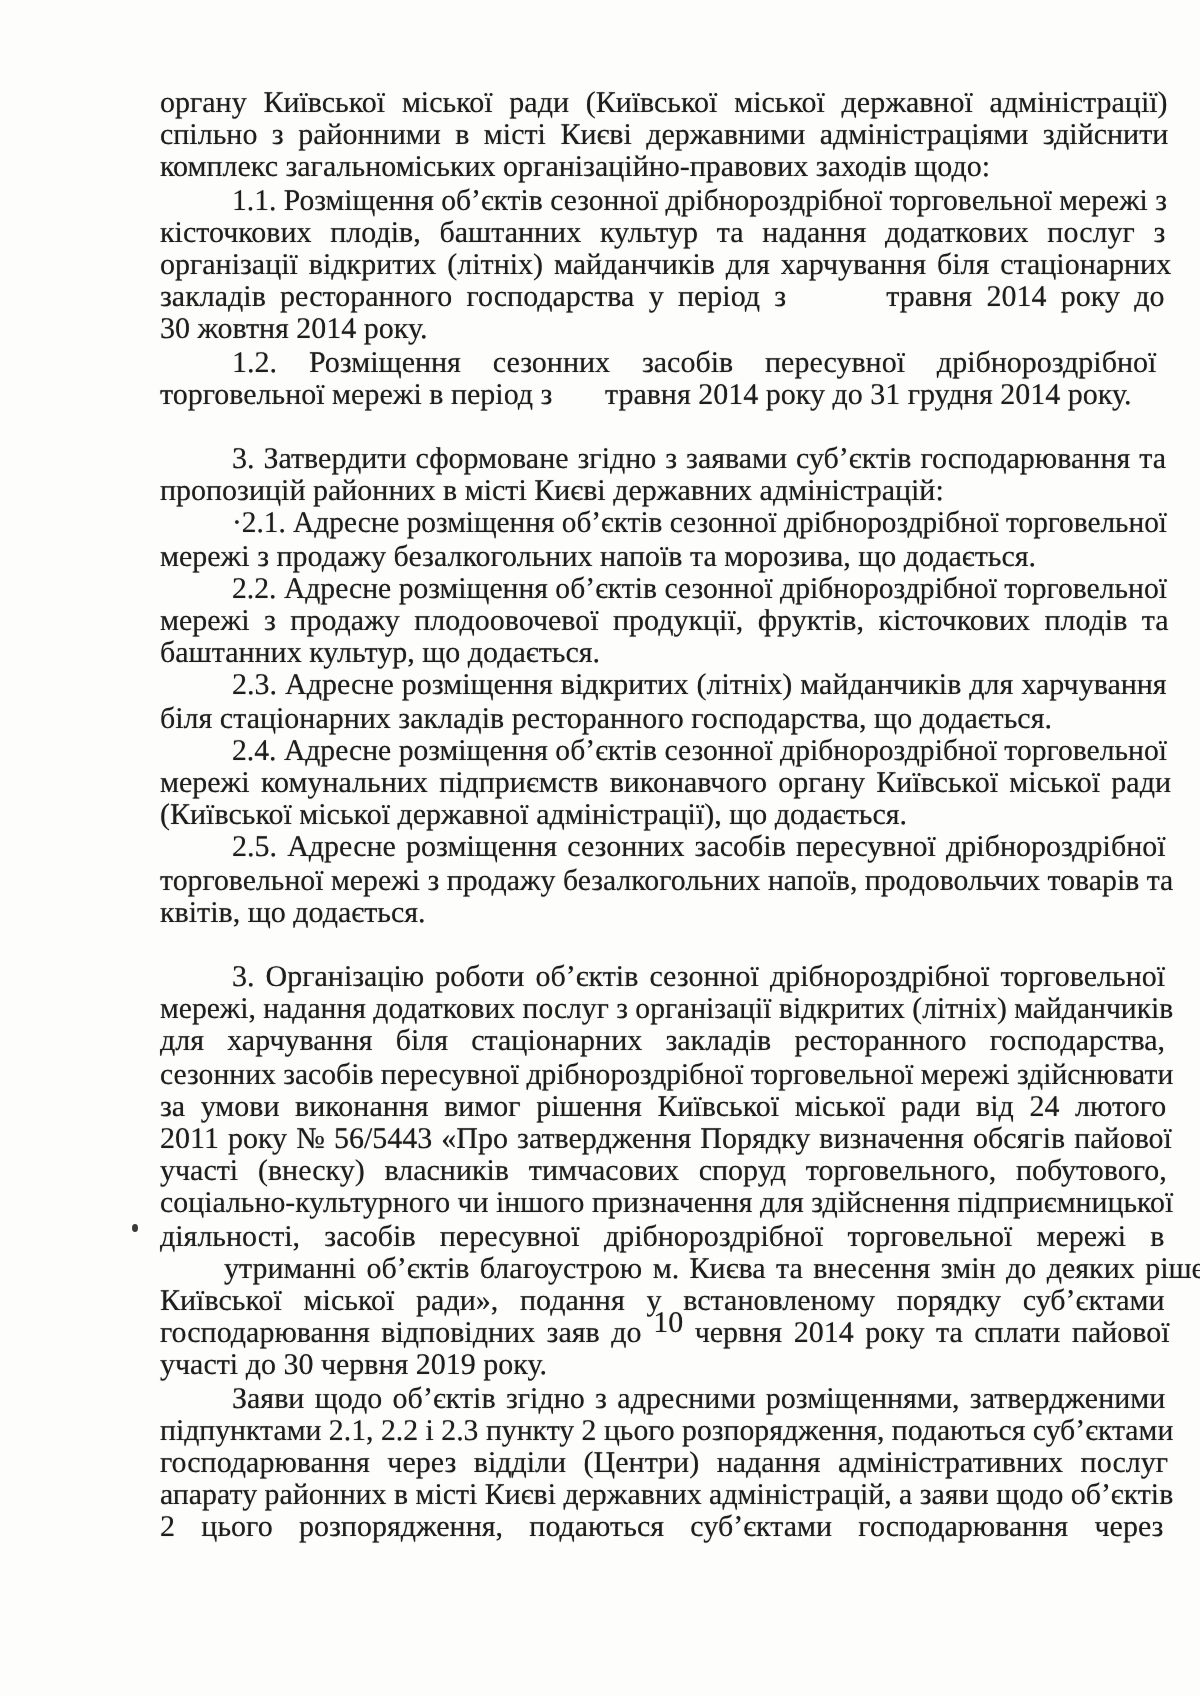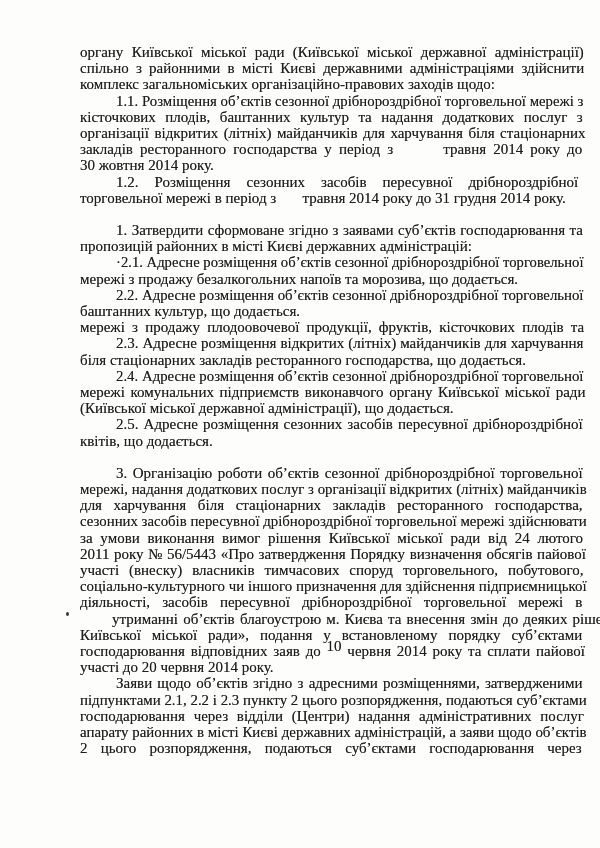--- a/index.html
+++ b/index.html
@@ -57,48 +57,49 @@
       <div class="line"><span class="ltxt" style="word-spacing: 3.48px;"><span>спільно з районними в місті Києві державними адміністраціями здійснити</span></span></div>
       <div class="line"><span class="ltxt"><span>комплекс загальноміських організаційно-правових заходів щодо:</span></span></div>
       <div class="line indent"><span class="ltxt" style="transform: scaleX(0.9867);"><span>1.1. Розміщення об’єктів сезонної дрібнороздрібної торговельної мережі з</span></span></div>
       <div class="line"><span class="ltxt" style="word-spacing: 5.64px;"><span>кісточкових плодів, баштанних культур та надання додаткових послуг з</span></span></div>
       <div class="line"><span class="ltxt" style="word-spacing: 1.7px;"><span>організації відкритих (літніх) майданчиків для харчування біля стаціонарних</span></span></div>
       <div class="line"><span class="ltxt" style="word-spacing: 3.4px;"><span>закладів ресторанного господарства у період з&nbsp;&nbsp;&nbsp;&nbsp;&nbsp;&nbsp; травня 2014 року до</span></span></div>
       <div class="line"><span class="ltxt"><span>30 жовтня 2014 року.</span></span></div>
       <div class="line indent"><span class="ltxt" style="word-spacing: 12.2px;"><span>1.2. Розміщення сезонних засобів пересувної дрібнороздрібної</span></span></div>
       <div class="line"><span class="ltxt"><span>торговельної мережі в період з&nbsp;&nbsp;&nbsp;&nbsp;&nbsp;&nbsp; травня 2014 року до 31 грудня 2014 року.</span></span></div>
       <div class="line"></div>
-      <div class="line indent"><span class="ltxt" style="word-spacing: 0.72px;"><span>1. Затвердити сформоване згідно з заявами суб’єктів господарювання та</span></span></div>
+      <div class="line indent"><span class="ltxt" style="word-spacing: 0.72px;"><span>3. Затвердити сформоване згідно з заявами суб’єктів господарювання та</span></span></div>
       <div class="line"><span class="ltxt"><span>пропозицій районних в місті Києві державних адміністрацій:</span></span></div>
       <div class="line indent"><span class="ltxt" style="transform: scaleX(0.9778);"><span>·2.1. Адресне розміщення об’єктів сезонної дрібнороздрібної торговельної</span></span></div>
       <div class="line"><span class="ltxt"><span>мережі з продажу безалкогольних напоїв та морозива, що додається.</span></span></div>
       <div class="line indent"><span class="ltxt" style="transform: scaleX(0.9881);"><span>2.2. Адресне розміщення об’єктів сезонної дрібнороздрібної торговельної</span></span></div>
+      <div class="line"><span class="ltxt" style="word-spacing: 3.46px;"><span>мережі з продажу плодоовочевої продукції, фруктів, кісточкових плодів та</span></span></div>
       <div class="line"><span class="ltxt"><span>баштанних культур, що додається.</span></span></div>
-      <div class="line"><span class="ltxt" style="word-spacing: 3.46px;"><span>мережі з продажу плодоовочевої продукції, фруктів, кісточкових плодів та</span></span></div>
       <div class="line indent"><span class="ltxt" style="word-spacing: 0.27px;"><span>2.3. Адресне розміщення відкритих (літніх) майданчиків для харчування</span></span></div>
       <div class="line"><span class="ltxt"><span>біля стаціонарних закладів ресторанного господарства, що додається.</span></span></div>
       <div class="line indent"><span class="ltxt" style="transform: scaleX(0.9881);"><span>2.4. Адресне розміщення об’єктів сезонної дрібнороздрібної торговельної</span></span></div>
       <div class="line"><span class="ltxt" style="word-spacing: 1.9px;"><span>мережі комунальних підприємств виконавчого органу Київської міської ради</span></span></div>
       <div class="line"><span class="ltxt"><span>(Київської міської державної адміністрації), що додається.</span></span></div>
       <div class="line indent"><span class="ltxt" style="word-spacing: 1.33px;"><span>2.5. Адресне розміщення сезонних засобів пересувної дрібнороздрібної</span></span></div>
+      <div class="line"><span class="ltxt" style="transform: scaleX(0.9932);"><span>торговельної мережі з продажу безалкогольних напоїв, продовольчих товарів та</span></span></div>
       <div class="line"><span class="ltxt"><span>квітів, що додається.</span></span></div>
       <div class="line"></div>
       <div class="line indent"><span class="ltxt" style="word-spacing: 1.79px;"><span>3. Організацію роботи об’єктів сезонної дрібнороздрібної торговельної</span></span></div>
       <div class="line"><span class="ltxt" style="transform: scaleX(0.9875);"><span>мережі, надання додаткових послуг з організації відкритих (літніх) майданчиків</span></span></div>
       <div class="line"><span class="ltxt" style="word-spacing: 7.85px;"><span>для харчування біля стаціонарних закладів ресторанного господарства,</span></span></div>
       <div class="line"><span class="ltxt" style="transform: scaleX(0.9882);"><span>сезонних засобів пересувної дрібнороздрібної торговельної мережі здійснювати</span></span></div>
       <div class="line"><span class="ltxt" style="word-spacing: 4.02px;"><span>за умови виконання вимог рішення Київської міської ради від 24 лютого</span></span></div>
       <div class="line"><span class="ltxt" style="word-spacing: 0.79px;"><span>2011 року № 56/5443 «Про затвердження Порядку визначення обсягів пайової</span></span></div>
       <div class="line"><span class="ltxt" style="word-spacing: 6.14px;"><span>участі (внеску) власників тимчасових споруд торговельного, побутового,</span></span></div>
       <div class="line"><span class="ltxt" style="transform: scaleX(0.9946);"><span>соціально-культурного чи іншого призначення для здійснення підприємницької</span></span></div>
       <div class="line"><span class="ltxt" style="word-spacing: 8.36px;"><span>діяльності, засобів пересувної дрібнороздрібної торговельної мережі в</span></span></div>
       <div class="line"><span class="ltxt" style="word-spacing: 1.46px; margin-left: 32px;"><span>утриманні об’єктів благоустрою м. Києва та внесення змін до деяких рішень</span></span></div>
       <div class="line"><span class="ltxt" style="word-spacing: 7.15px;"><span>Київської міської ради», подання у встановленому порядку суб’єктами</span></span></div>
       <div class="line"><span class="ltxt" style="word-spacing: 2.03px;"><span>господарювання відповідних заяв до </span><span class="raised">10</span><span> червня 2014 року та сплати пайової</span></span></div>
-      <div class="line"><span class="ltxt"><span>участі до 20 червня 2014 року.</span></span></div>
+      <div class="line"><span class="ltxt"><span>участі до 30 червня 2019 року.</span></span></div>
       <div class="line indent"><span class="ltxt" style="word-spacing: 1.44px;"><span>Заяви щодо об’єктів згідно з адресними розміщеннями, затвердженими</span></span></div>
       <div class="line"><span class="ltxt" style="transform: scaleX(0.9917);"><span>підпунктами 2.1, 2.2 і 2.3 пункту 2 цього розпорядження, подаються суб’єктами</span></span></div>
       <div class="line"><span class="ltxt" style="word-spacing: 5px;"><span>господарювання через відділи (Центри) надання адміністративних послуг</span></span></div>
       <div class="line"><span class="ltxt" style="transform: scaleX(0.9954);"><span>апарату районних в місті Києві державних адміністрацій, а заяви щодо об’єктів</span></span></div>
       <div class="line"><span class="ltxt" style="word-spacing: 9.42px;"><span>2 цього розпорядження, подаються суб’єктами господарювання через</span></span></div>
     </div>
   <div class="speck" id="speck" style="left: 66px; top: 612px; background: rgb(58, 58, 58);"></div>
 </div>
 
 </body></html>

